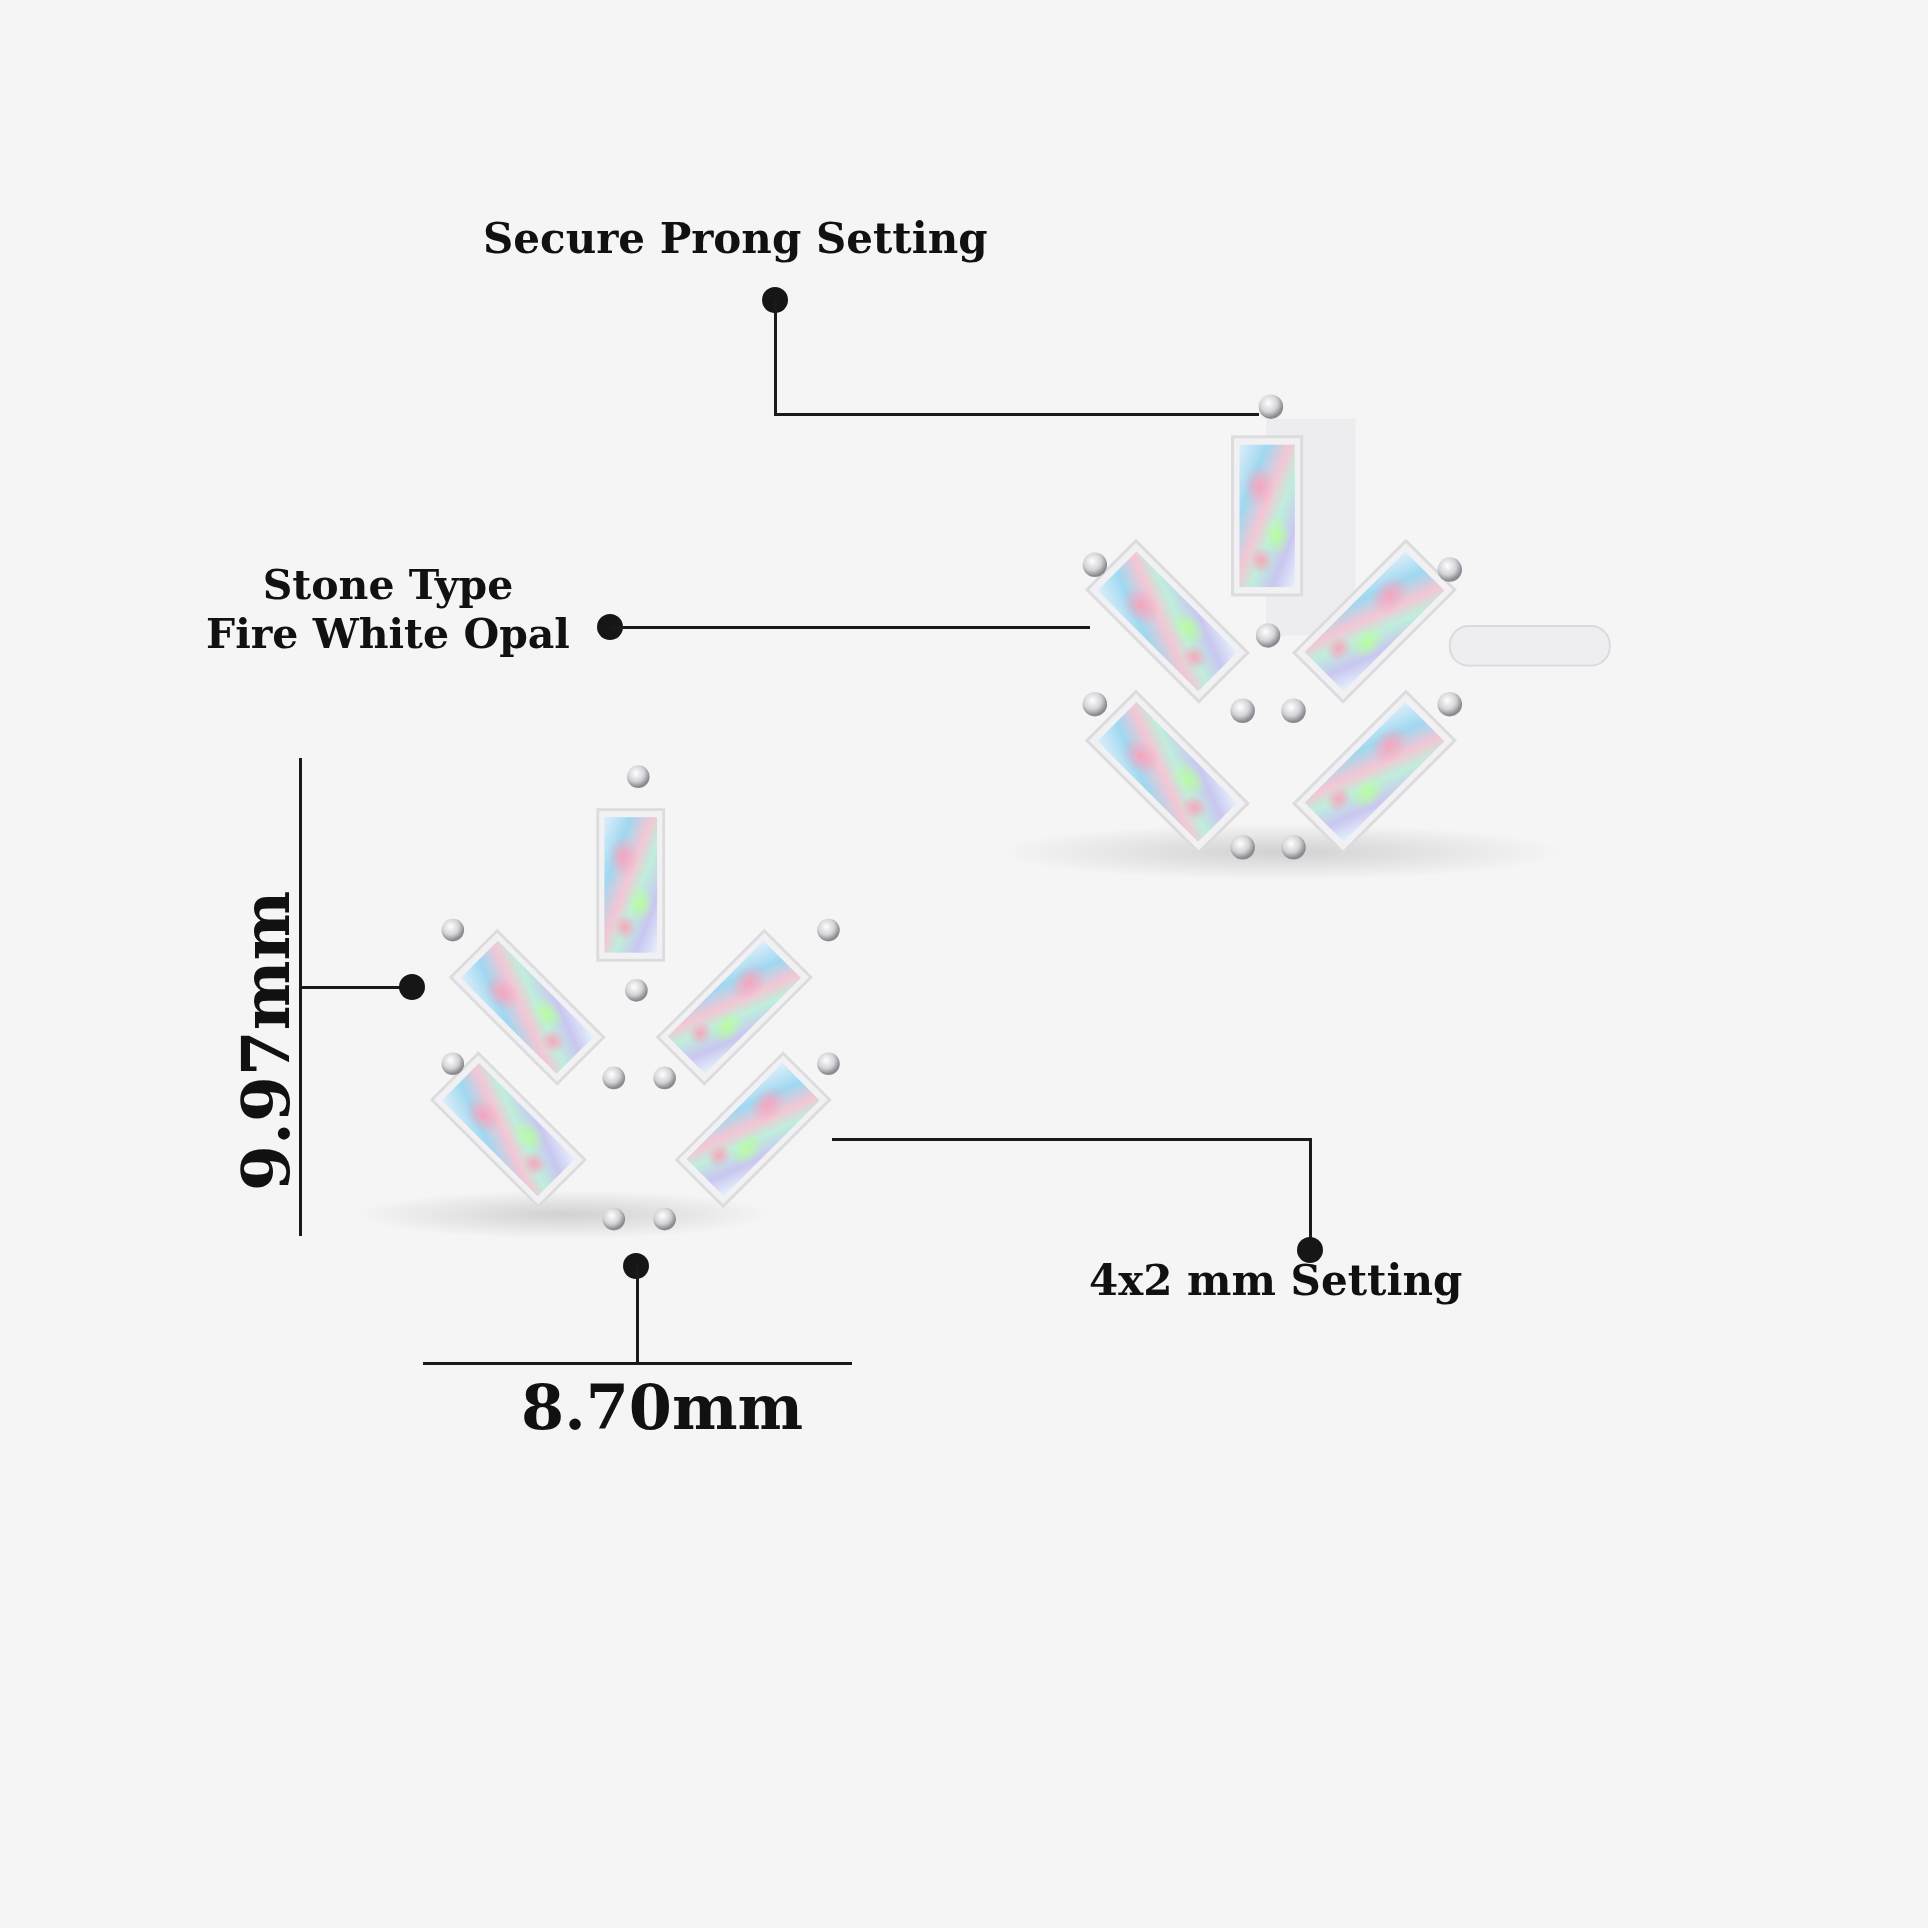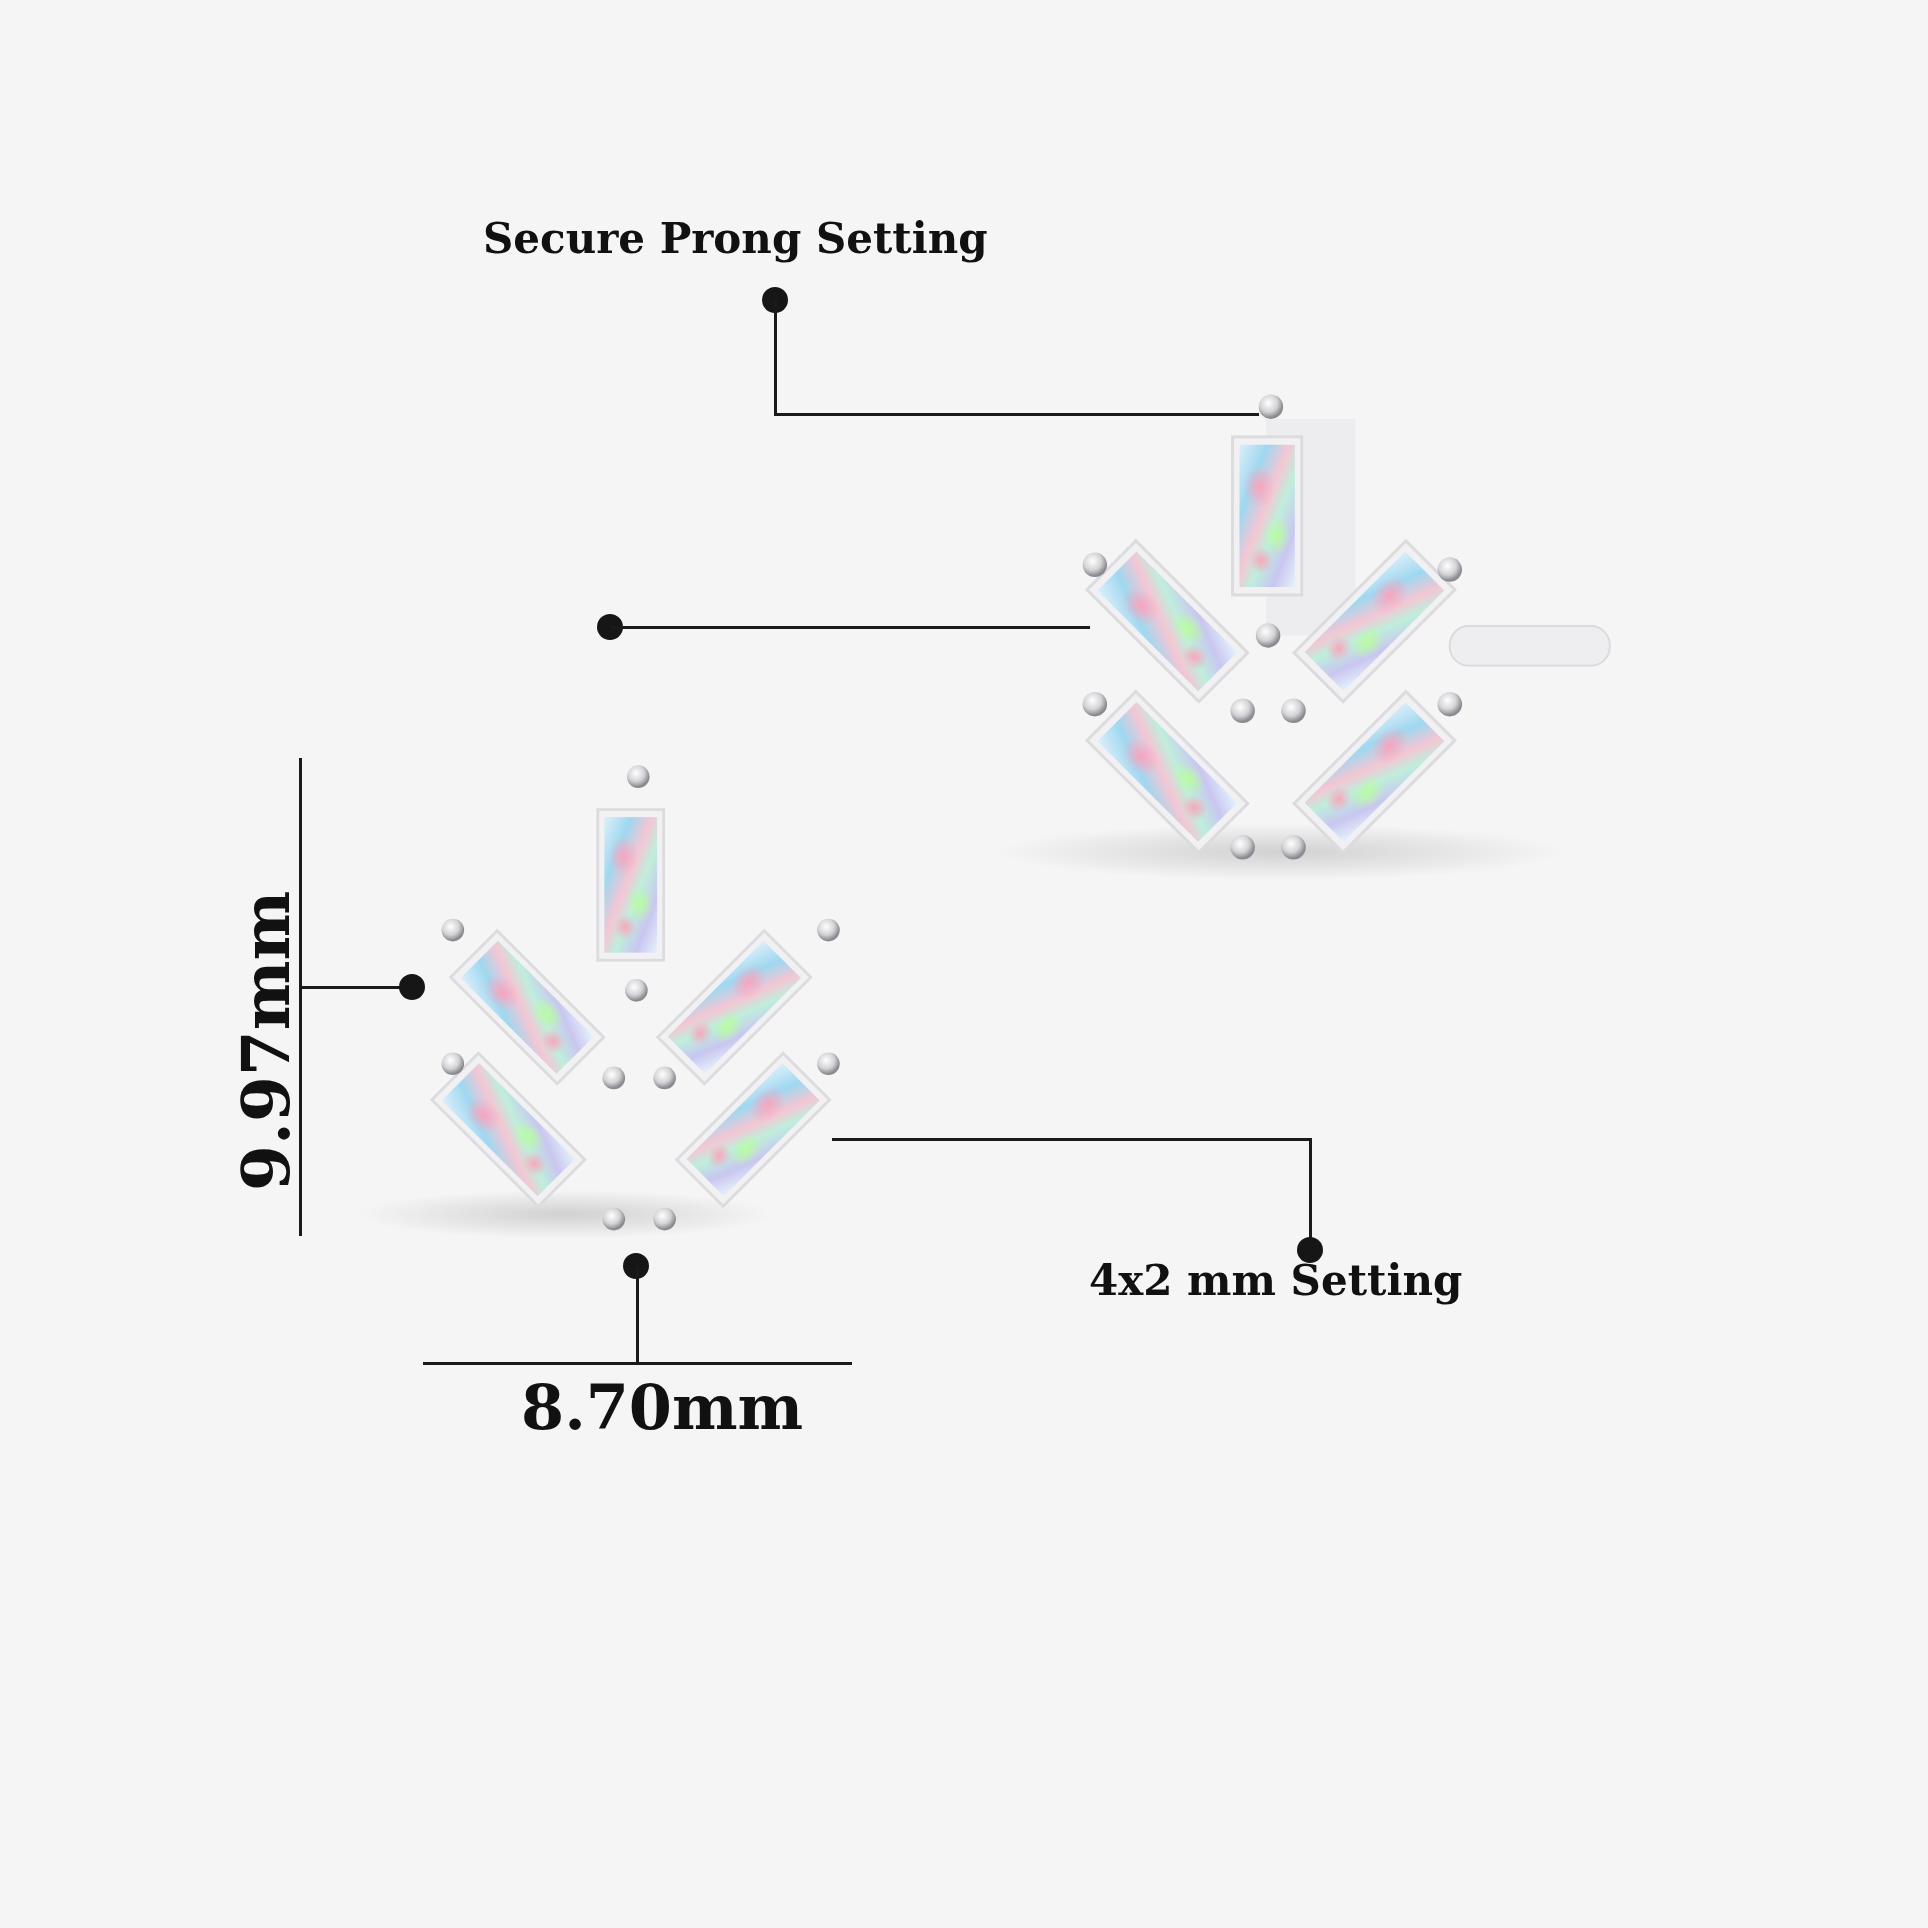--- a/index.html
+++ b/index.html
@@ -115,20 +115,22 @@
     <circle cx="1374" cy="900" r="13" fill="url(#bead)"></circle>
   </g>
 </svg>
 
 <div class="abs label-big" style="left:483px; top:218px;">Secure Prong Setting</div>
 <div class="dot" style="left:762px; top:287px;"></div>
 <div class="line" style="left:774px; top:299px; width:2.8px; height:117px;"></div>
 <div class="line" style="left:774px; top:413px; width:485px; height:2.8px;"></div>
 
 <div class="abs label-mid" style="left:202px; top:561px; width:372px;">
+  <div>Stone Type</div>
+  <div>Fire White Opal</div>
 </div>
 <div class="dot" style="left:597px; top:614px;"></div>
 <div class="line" style="left:610px; top:626px; width:480px; height:2.8px;"></div>
 
 <div class="line" style="left:299px; top:758px; width:2.8px; height:478px;"></div>
 <div class="line" style="left:301px; top:986px; width:109px; height:2.8px;"></div>
 <div class="dot" style="left:399px; top:974px;"></div>
 <div class="abs label-big" style="left:153px; top:1017px; transform: rotate(-90deg); transform-origin: center; width:282px; margin-left:-28px; text-align:center; font-size:66px;">9.97mm</div>
 
 <div class="dot" style="left:623px; top:1253px;"></div>

